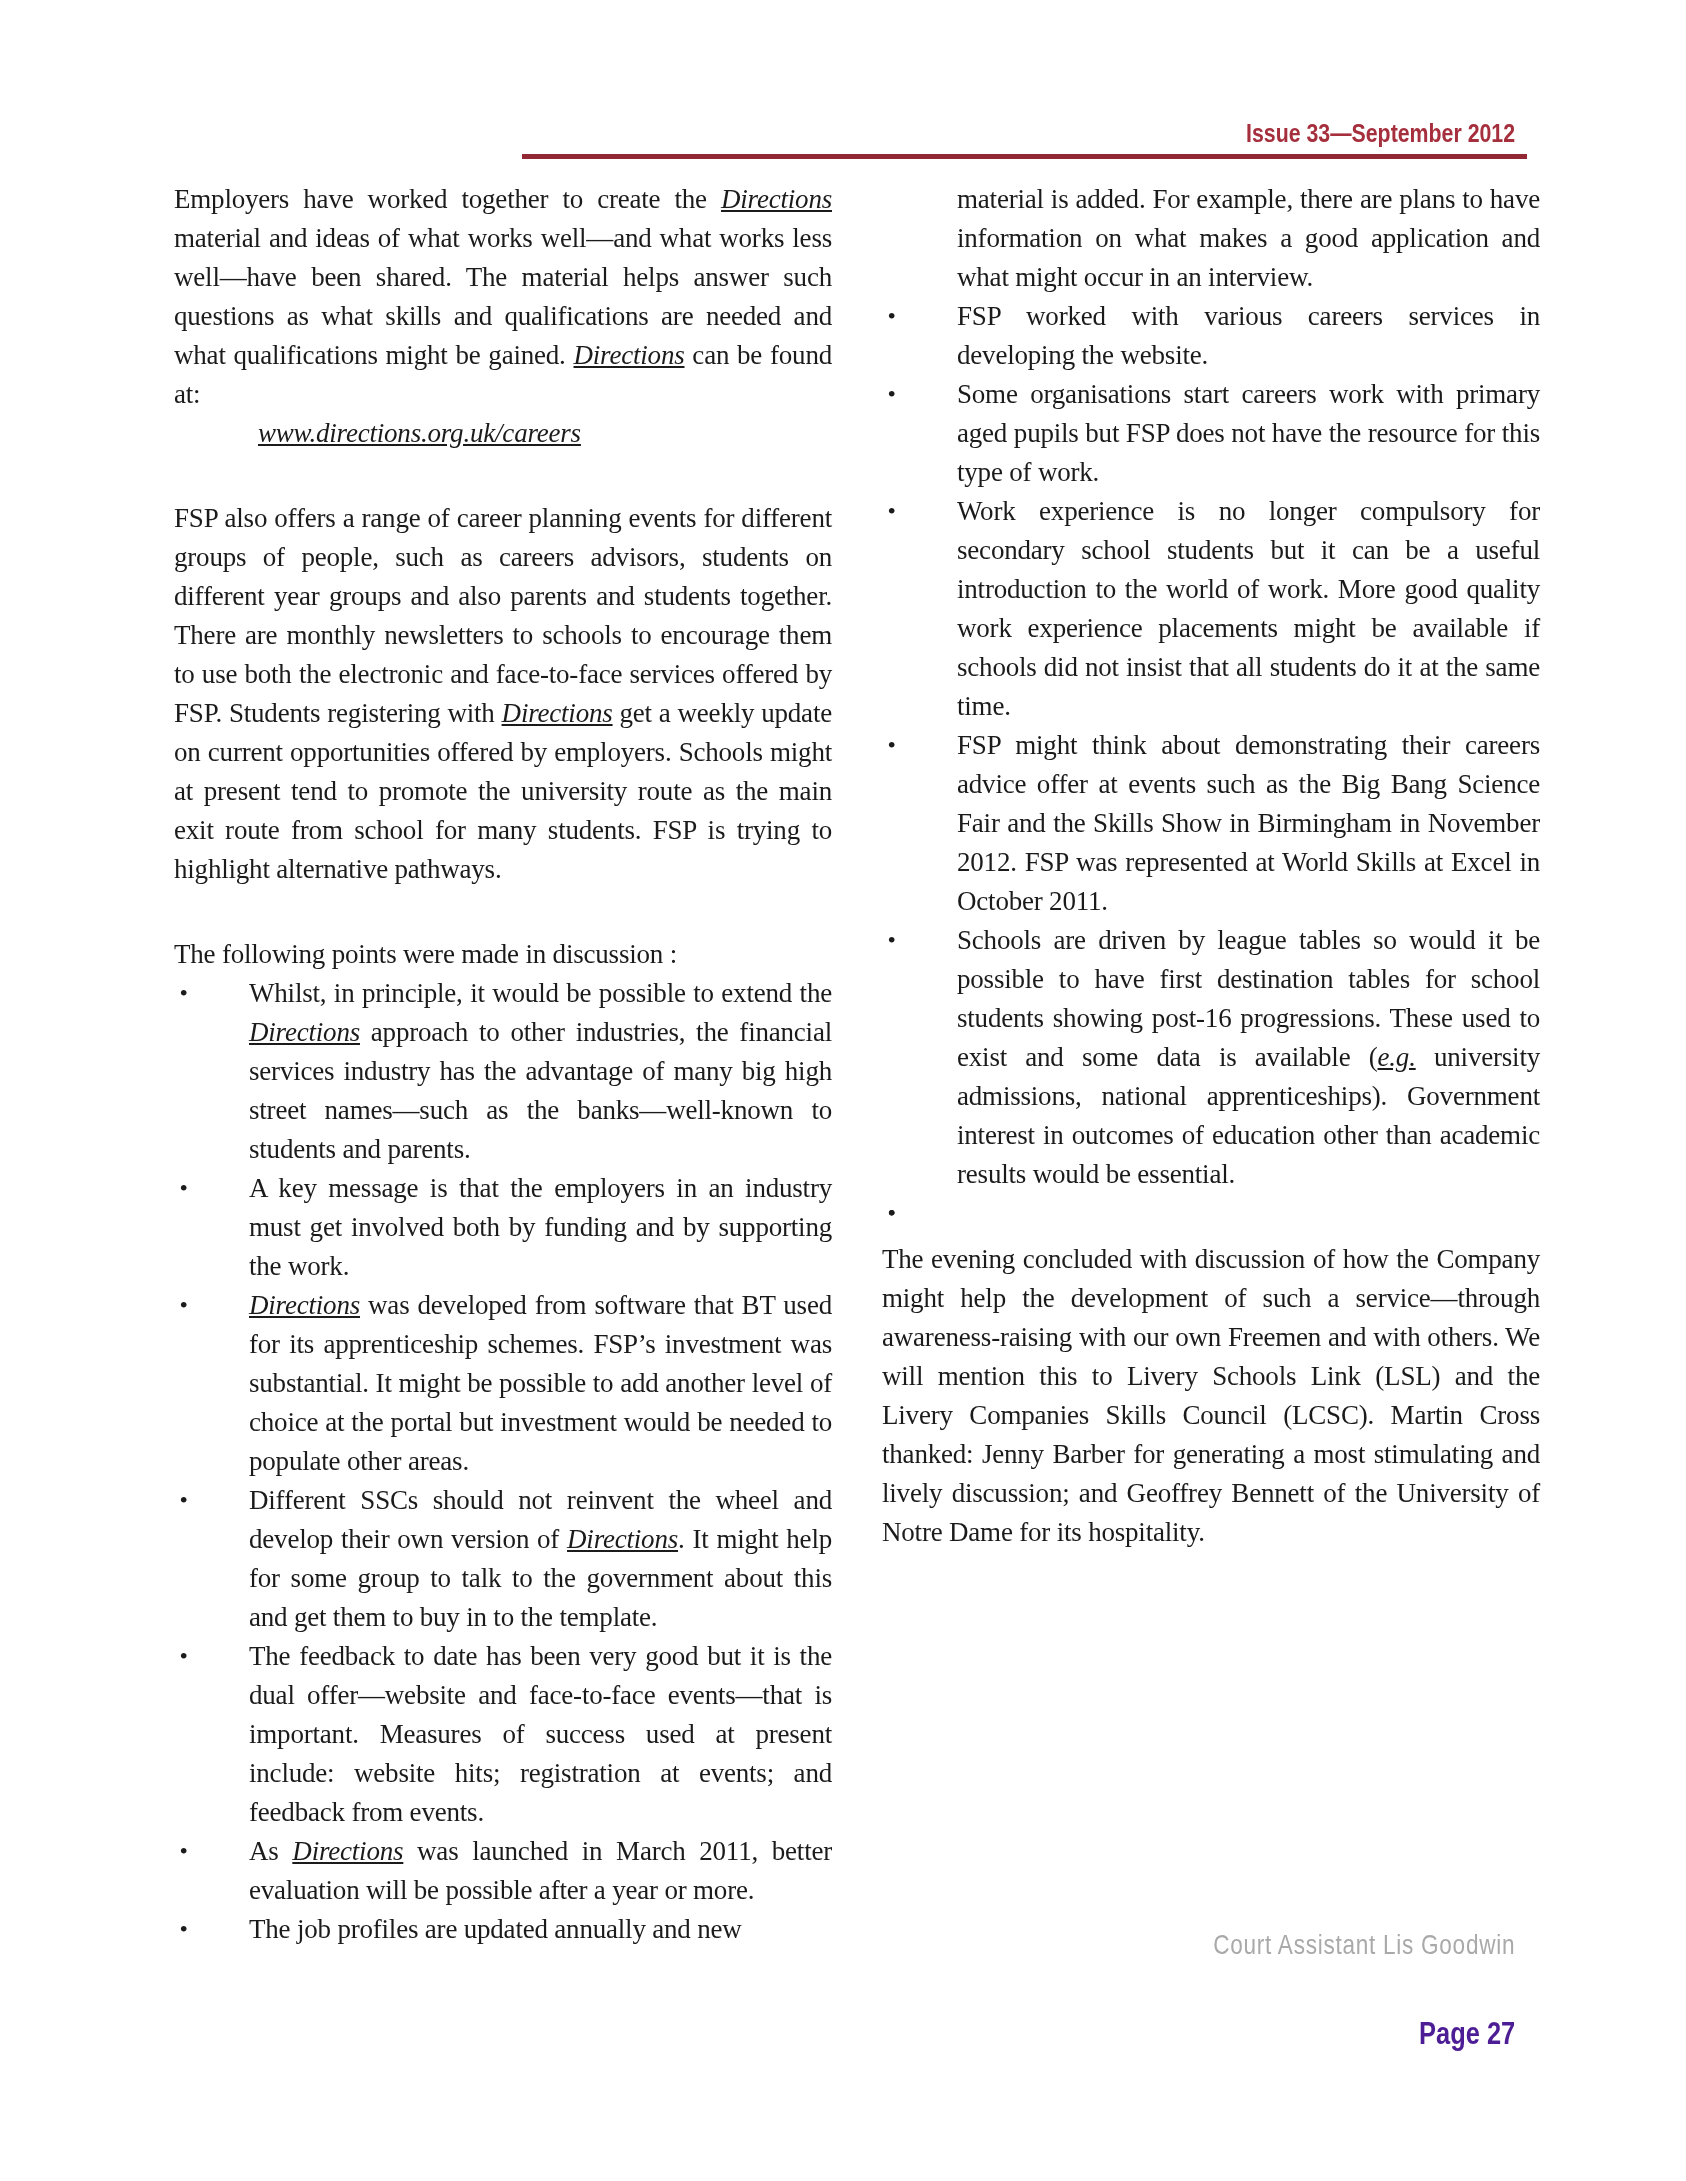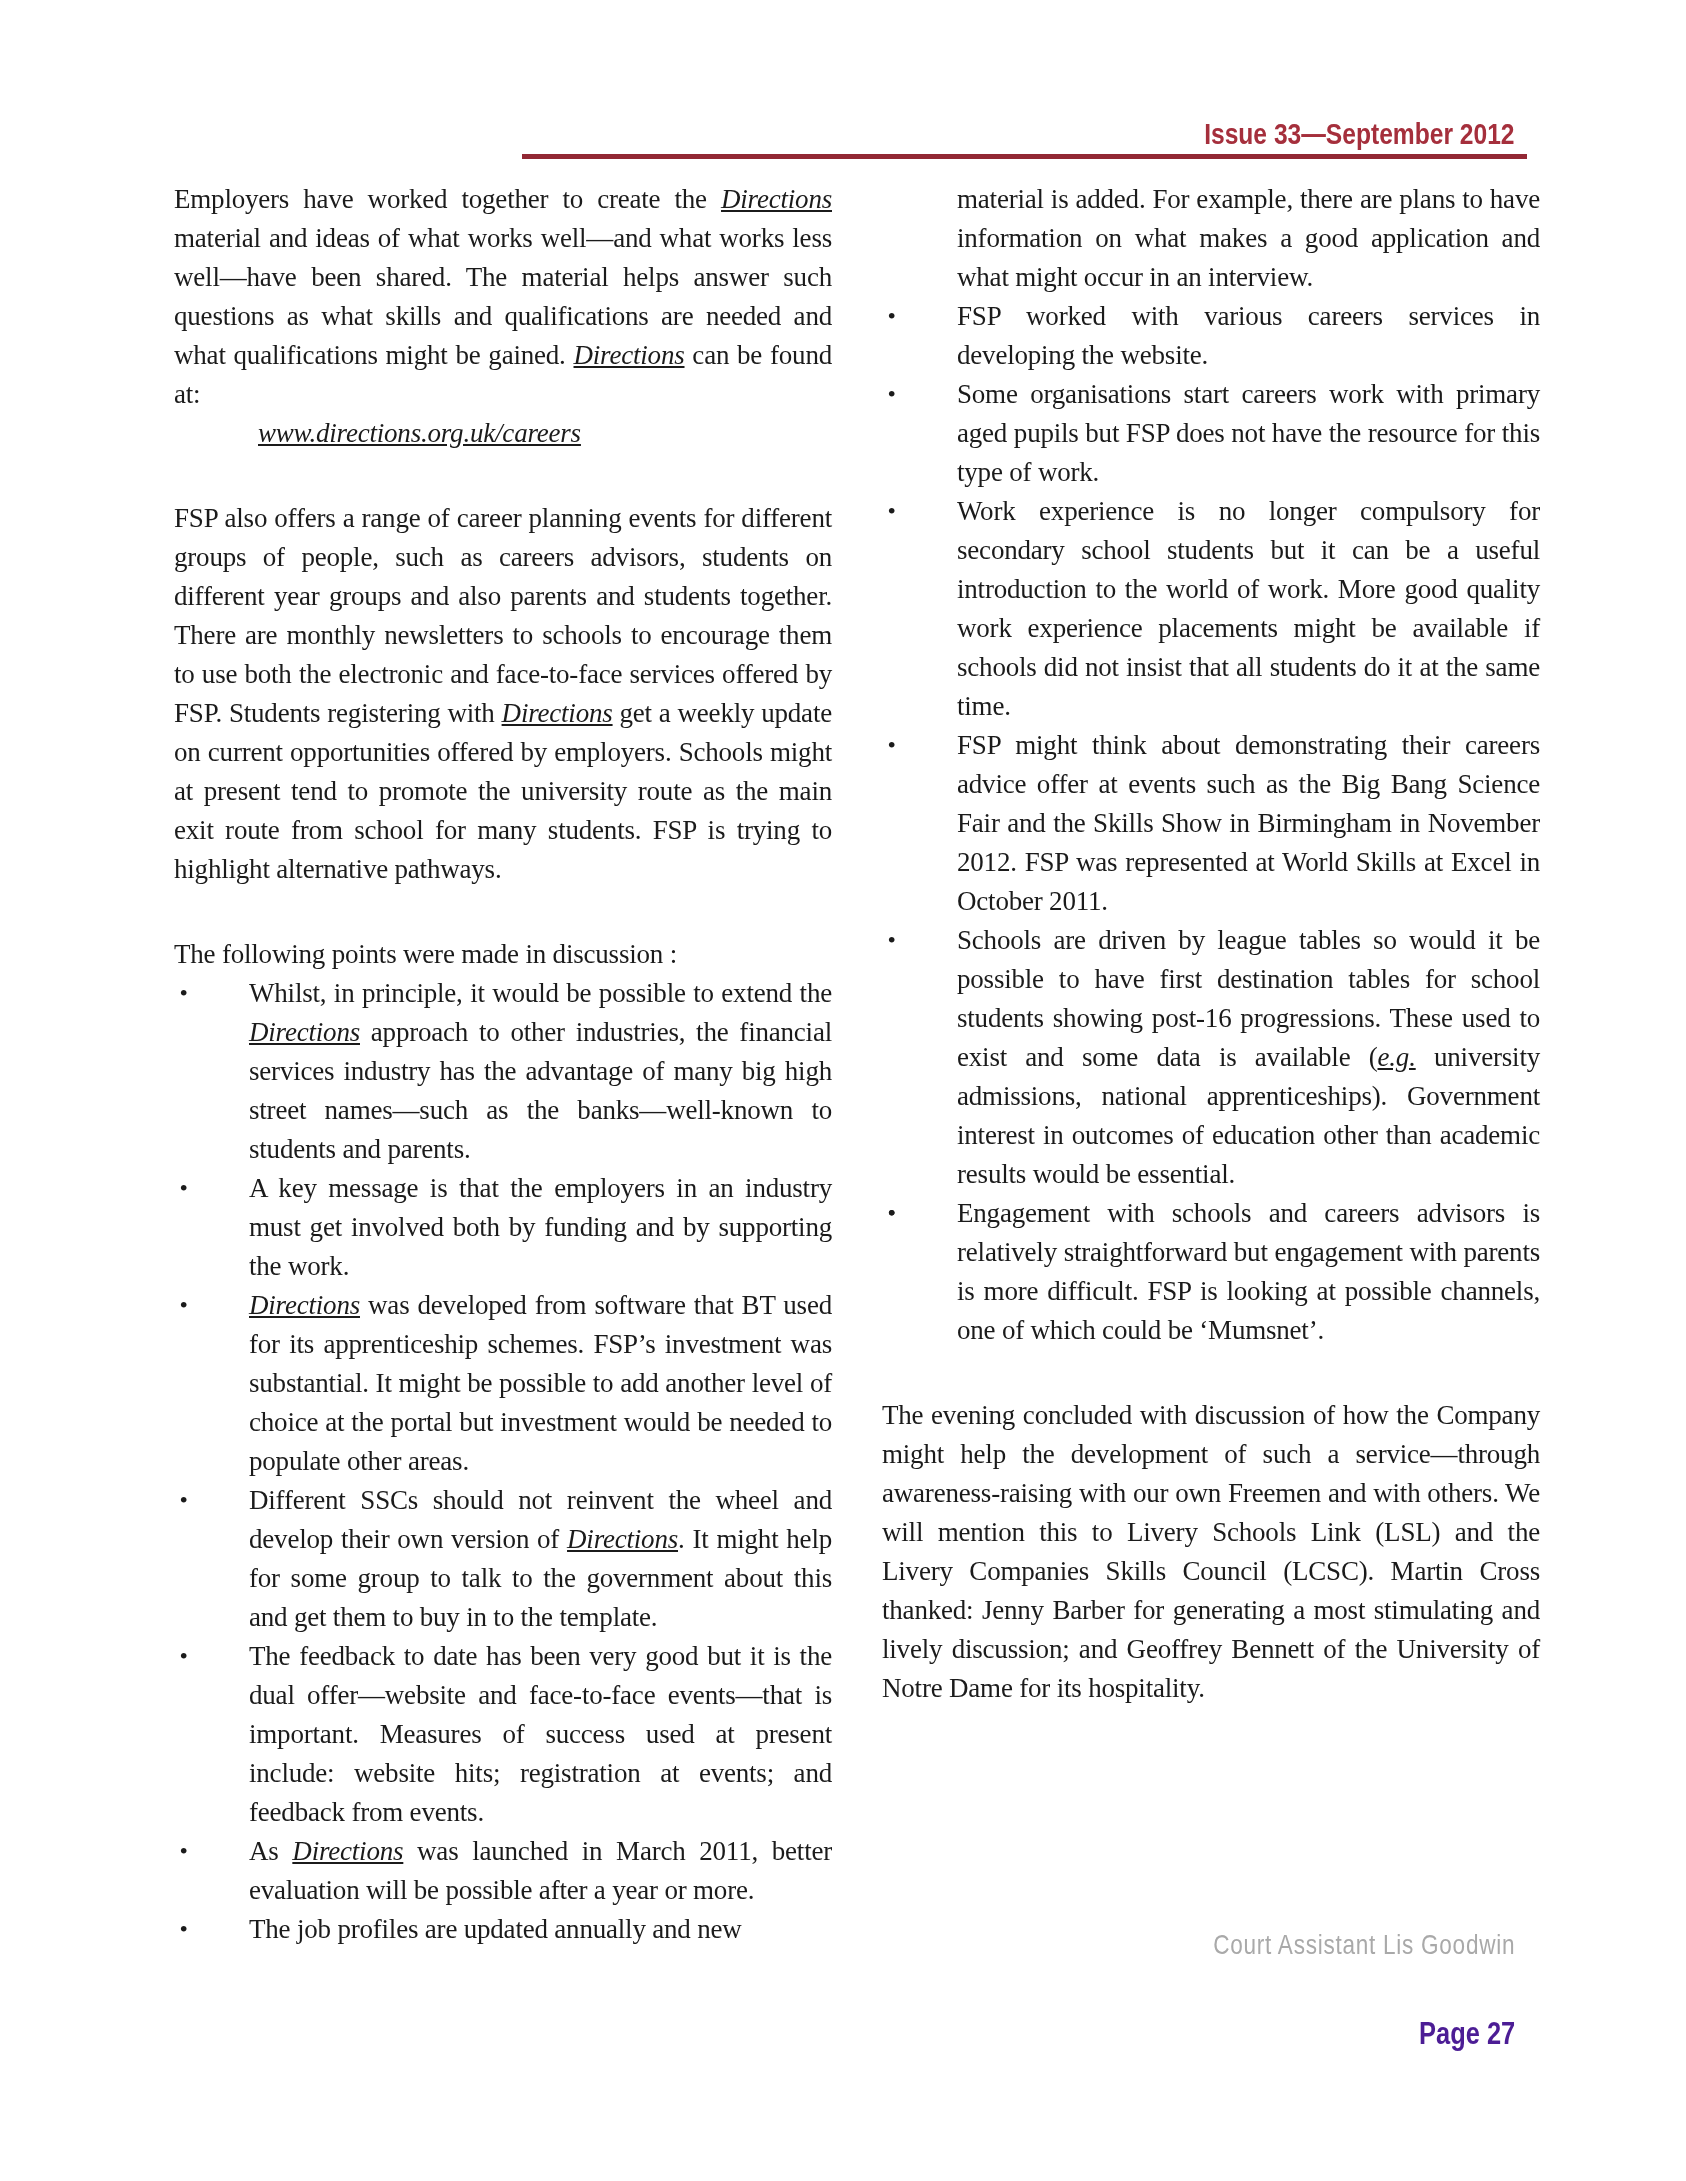--- a/index.html
+++ b/index.html
@@ -10,21 +10,21 @@
     font-family:"Liberation Serif", serif;
     color:#1b1b1b;
     overflow:hidden;
     margin:0 auto;
   }
   
   .header-issue{
     position:absolute;top:116px;left:0;width:1515px;
     text-align:right;
     font-family:"Liberation Sans", sans-serif;
-    font-weight:bold;font-size:30px;line-height:35px;
+    font-weight:bold;font-size:26px;line-height:35px;
     color:#a52f3c;
     white-space:nowrap;
   }
   .condense{display:inline-block;transform:scaleX(.82);transform-origin:100% 50%;}
   .header-rule{
     position:absolute;left:522px;top:154px;width:1005px;height:4.6px;
     background:#922834;
   }
   
   .col{
@@ -86,21 +86,21 @@
     </div>
 
   <div class="col col-right">
       <div class="block p-indent"><span>material is added. For example, there are plans to have information on what makes a good application and what might occur in an interview.</span></div>
       <div class="block bullet"><span class="dot">•</span><span>FSP worked with various careers services in developing the website.</span></div>
       <div class="block bullet"><span class="dot">•</span><span>Some organisations start careers work with primary aged pupils but FSP does not have the resource for this type of work.</span></div>
       <div class="block bullet"><span class="dot">•</span><span>Work experience is no longer compulsory for secondary school students but it can be a useful introduction to the world of work. More good quality work experience placements might be available if schools did not insist that all students do it at the same time.</span></div>
       <div class="block bullet"><span class="dot">•</span><span>FSP might think about demonstrating their careers advice offer at events such as the Big Bang Science Fair and the Skills Show in Birmingham in November 2012. FSP was represented at World Skills at Excel in October 2011.</span></div>
       <div class="block bullet"><span class="dot">•</span><span>Schools are driven by league tables so would it be possible to have first destination tables for school students showing post-16 progressions. These used to exist and some data is available (</span><span class="it">e.g.</span><span> university admissions, national apprenticeships). Government interest in outcomes of education other than academic results would be essential.</span></div>
       <div class="block bullet"><span class="dot">•</span></div>
-      <div class="block bullet"><span class="dot">•</span><span>Engagement with schools and careers advisors is relatively straightforward but engagement with parents is more difficult. FSP is looking at possible channels, one of which could be ‘Mumsnet’.</span></div>
+      <div class="block bullet"><span class="dot">•</span></div>
       <div class="block  gap"><span>The evening concluded with discussion of how the Company might help the development of such a service—through awareness-raising with our own Freemen and with others. We will mention this to Livery Schools Link (LSL) and the Livery Companies Skills Council (LCSC). Martin Cross thanked: Jenny Barber for generating a most stimulating and lively discussion; and Geoffrey Bennett of the University of Notre Dame for its hospitality.</span></div>
     </div>
 
   <div class="signature">
     <span class="condense">Court Assistant Lis Goodwin</span>
   </div>
 
   <div class="pagenum">
     <span class="condense">Page 27</span>
   </div>

